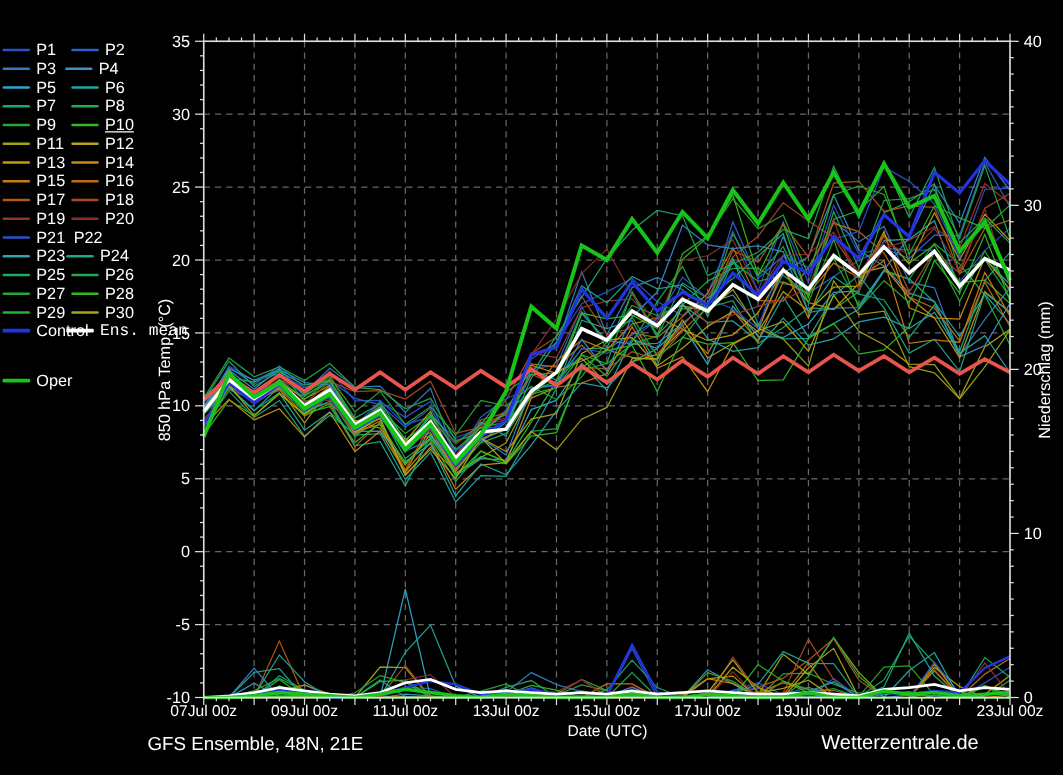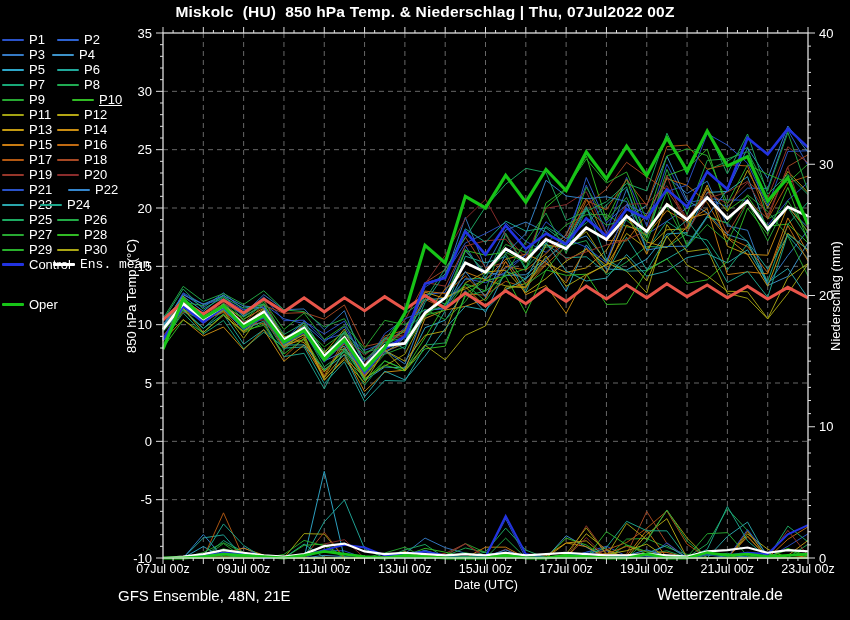--- a/index.html
+++ b/index.html
@@ -16,21 +16,20 @@
   .li.wrap{align-items:flex-start;height:auto;}
   .li.wrap .sw{margin-top:5px;}
   .li.wrap .lb{white-space:normal;width:80px;line-height:12px;}
   .footL{position:absolute;left:118px;top:587px;font-size:15px;}
   .footR{position:absolute;left:657px;top:586px;font-size:16px;}
 </style>
 </head>
 <body>
 
 <div class="stage">
-  <div class="title">Miskolc  (HU)  850 hPa Temp. &amp; Niederschlag | Thu, 07Jul2022 00Z</div>
 
   <div id="legend">
       <div class="li" style="left: 2px; top: 33px;">
         <span class="sw" style="background: rgb(42, 82, 200); height: 2px;"></span>
         <span class="lb">P1</span>
       </div>
       <div class="li" style="left: 57px; top: 33px;">
         <span class="sw" style="background: rgb(45, 98, 208); height: 2px;"></span>
         <span class="lb">P2</span>
       </div>
@@ -55,21 +54,21 @@
         <span class="lb">P7</span>
       </div>
       <div class="li" style="left: 57px; top: 78px;">
         <span class="sw" style="background: rgb(32, 170, 82); height: 2px;"></span>
         <span class="lb">P8</span>
       </div>
       <div class="li" style="left: 2px; top: 93px;">
         <span class="sw" style="background: rgb(39, 168, 50); height: 2px;"></span>
         <span class="lb">P9</span>
       </div>
-      <div class="li" style="left: 72px; top: 93px; text-decoration: underline;">
+      <div class="li" style="left: 57px; top: 93px; text-decoration: underline;">
         <span class="sw" style="background: rgb(49, 186, 36); height: 2px;"></span>
         <span class="lb">P10</span>
       </div>
       <div class="li" style="left: 2px; top: 108px;">
         <span class="sw" style="background: rgb(162, 162, 18); height: 2px;"></span>
         <span class="lb">P11</span>
       </div>
       <div class="li" style="left: 57px; top: 108px;">
         <span class="sw" style="background: rgb(180, 166, 20); height: 2px;"></span>
         <span class="lb">P12</span>
@@ -103,29 +102,29 @@
         <span class="lb">P19</span>
       </div>
       <div class="li" style="left: 57px; top: 168px;">
         <span class="sw" style="background: rgb(138, 44, 44); height: 2px;"></span>
         <span class="lb">P20</span>
       </div>
       <div class="li" style="left: 2px; top: 183px;">
         <span class="sw" style="background: rgb(42, 82, 200); height: 2px;"></span>
         <span class="lb">P21</span>
       </div>
-      <div class="li" style="left: 68px; top: 183px;">
+      <div class="li" style="left: 57px; top: 183px; flex-direction: column;">
         <span class="sw" style="background: rgb(53, 134, 204); height: 2px;"></span>
         <span class="lb">P22</span>
       </div>
       <div class="li" style="left: 2px; top: 198px;">
         <span class="sw" style="background: rgb(42, 166, 172); height: 2px;"></span>
         <span class="lb">P23</span>
       </div>
-      <div class="li" style="left: 40px; top: 198px;">
+      <div class="li" style="left: 53px; top: 198px;">
         <span class="sw" style="background: rgb(30, 168, 140); height: 2px;"></span>
         <span class="lb">P24</span>
       </div>
       <div class="li" style="left: 2px; top: 213px;">
         <span class="sw" style="background: rgb(29, 170, 98); height: 2px;"></span>
         <span class="lb">P25</span>
       </div>
       <div class="li" style="left: 57px; top: 213px;">
         <span class="sw" style="background: rgb(34, 170, 70); height: 2px;"></span>
         <span class="lb">P26</span>

